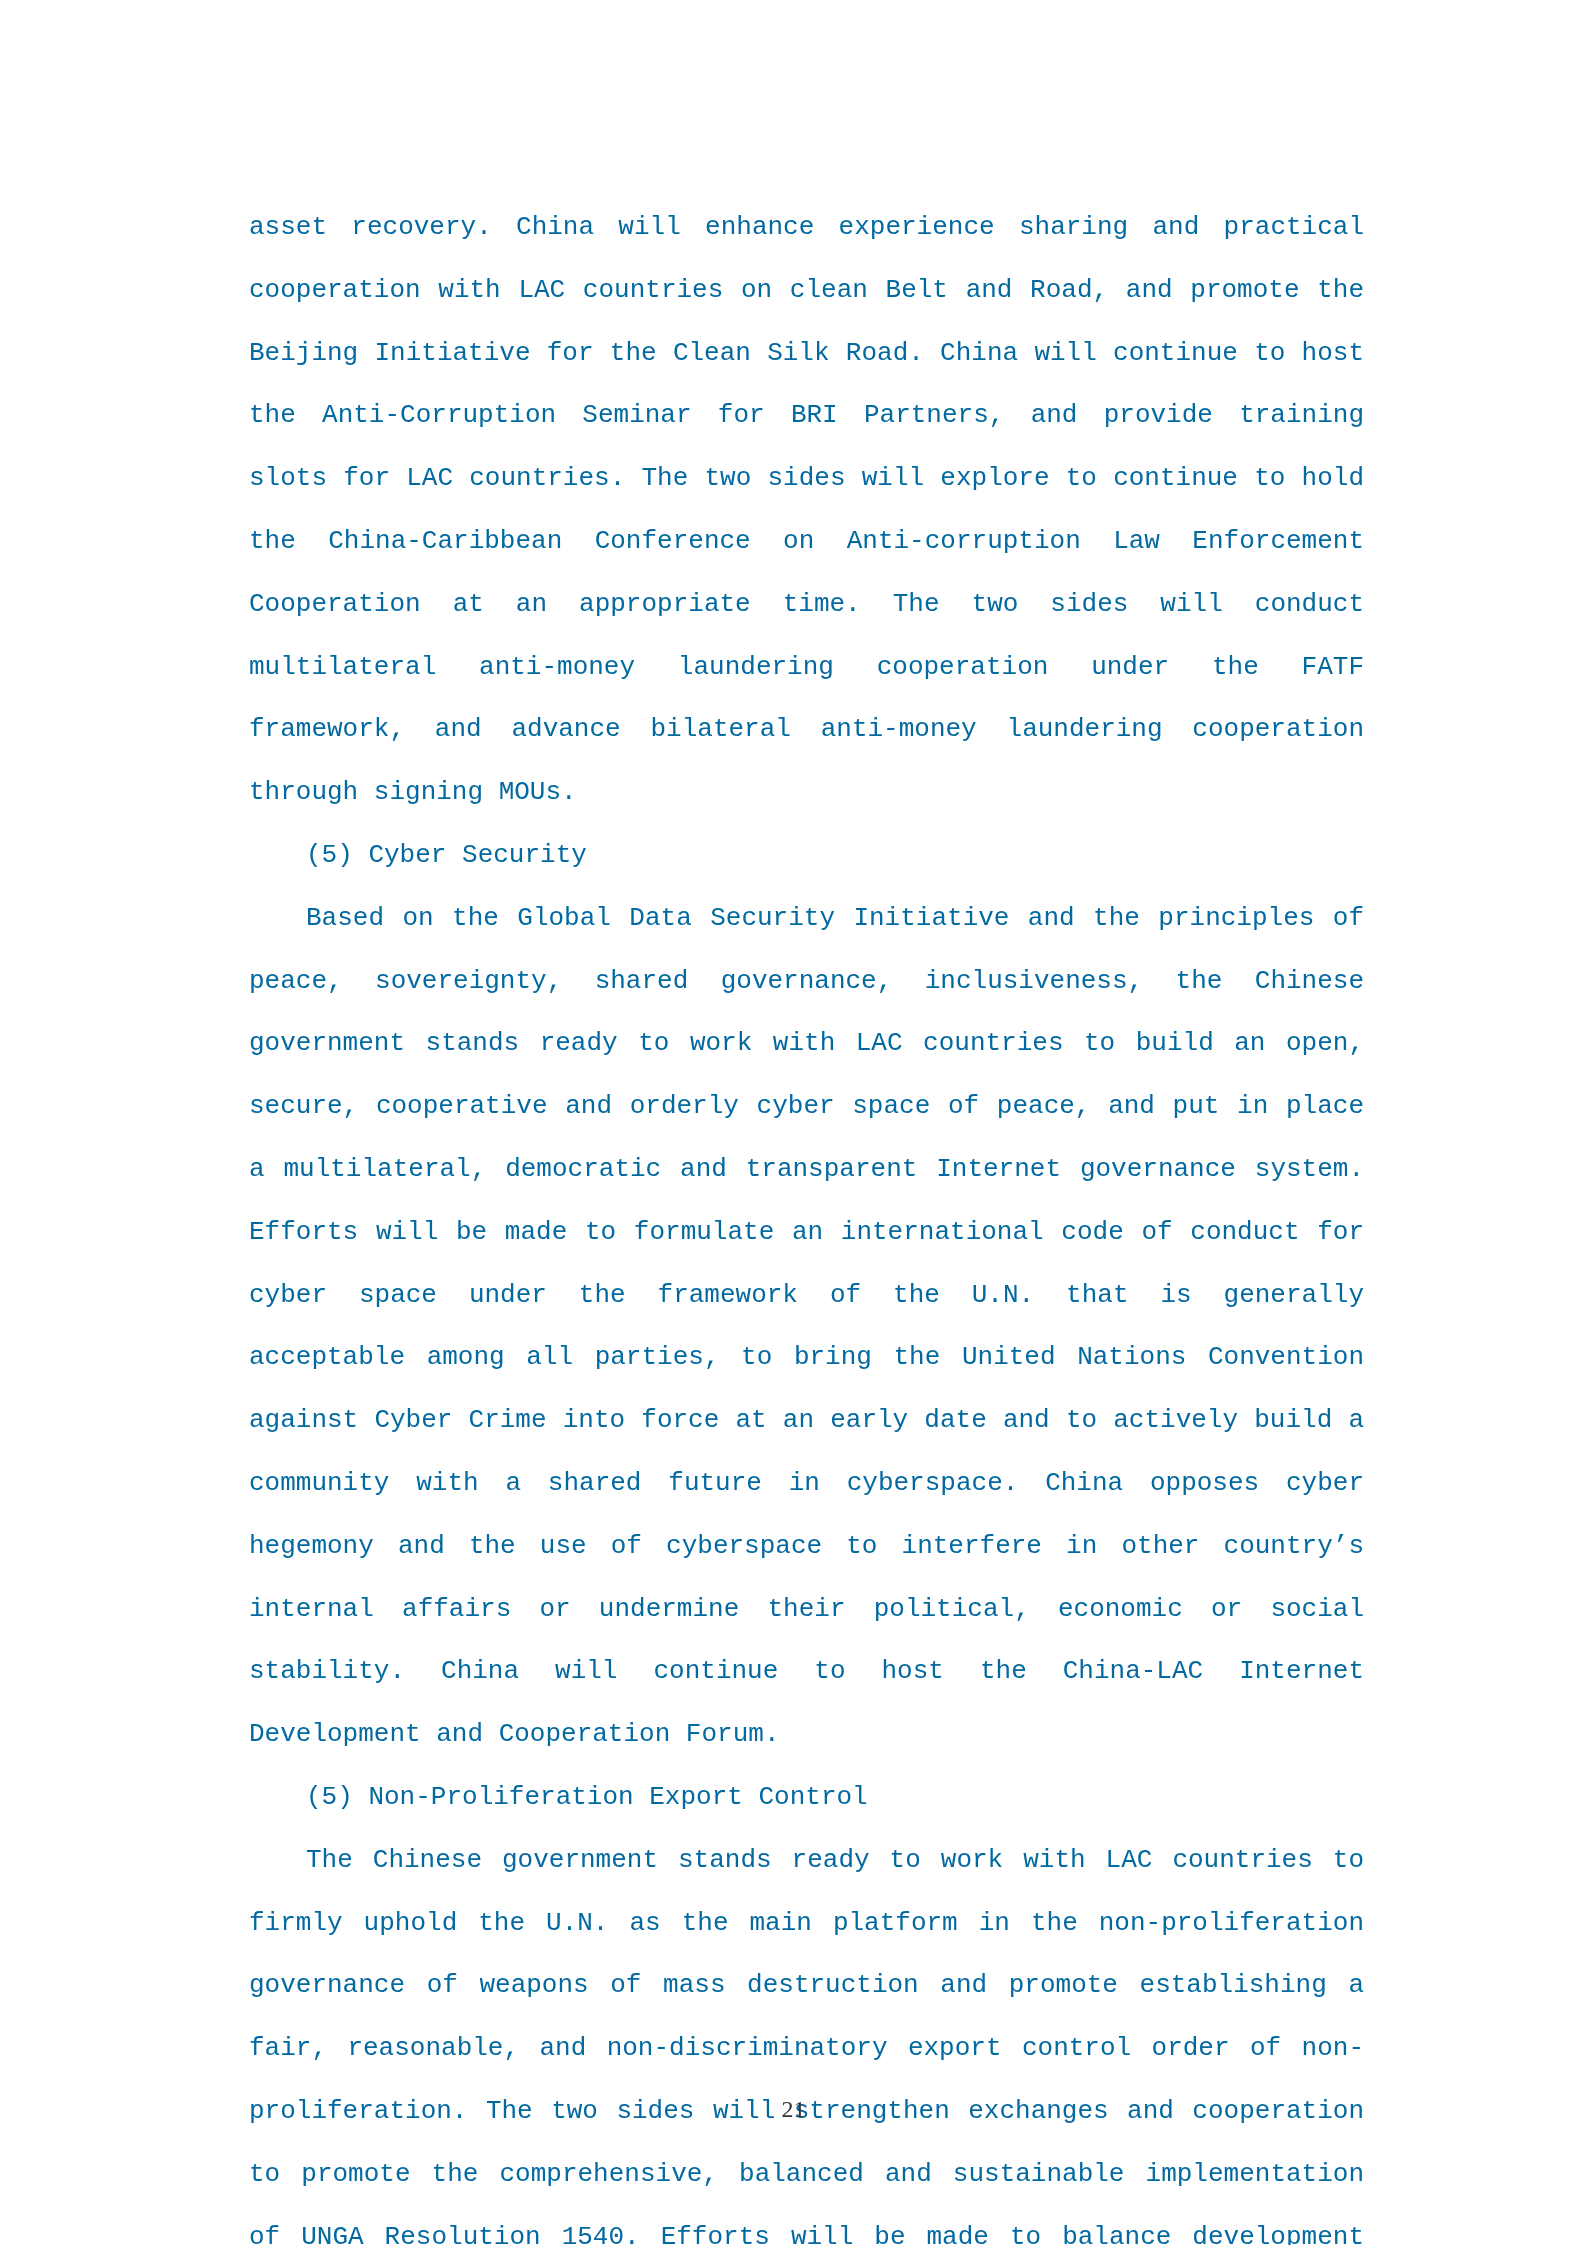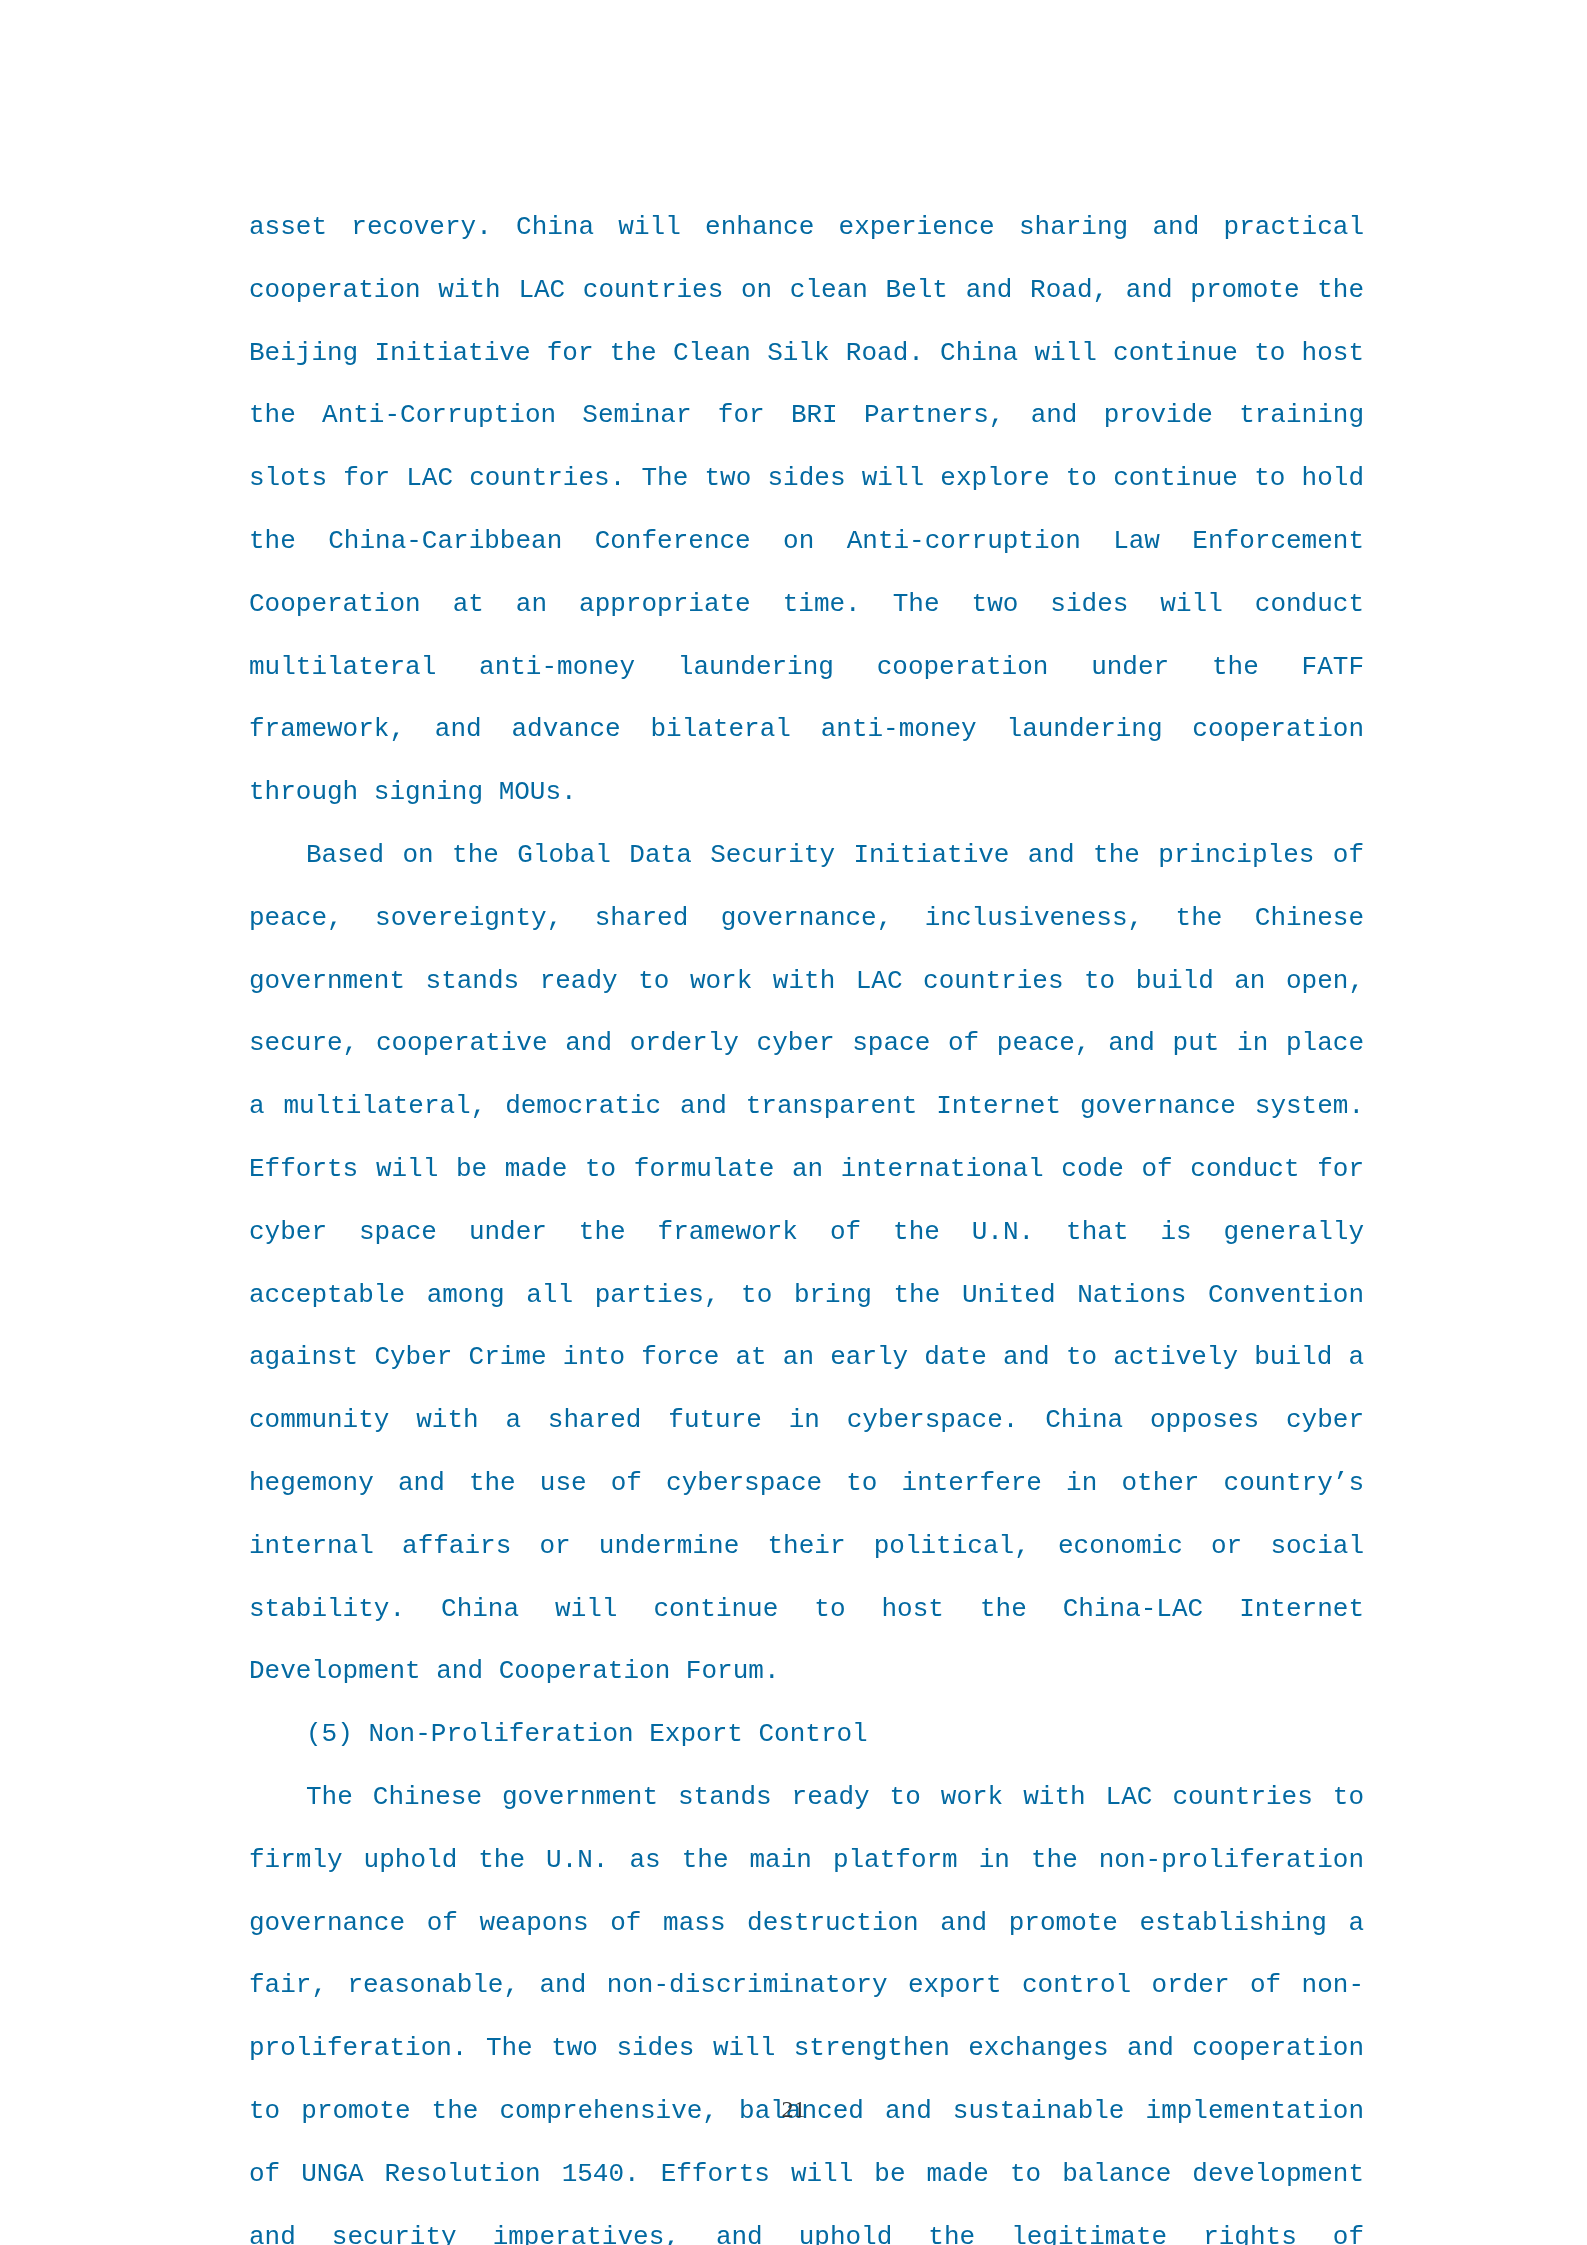--- a/index.html
+++ b/index.html
@@ -25,20 +25,21 @@
       font-family: "Liberation Serif", serif; font-size: 24px; color: #333333;
     }
   </style>
 </head>
 <body>
 
 <div class="page">
   <div class="content">
     <p class="p">asset recovery. China will enhance experience sharing and practical cooperation with LAC countries on clean Belt and Road, and promote the Beijing Initiative for the Clean Silk Road. China will continue to host the Anti-Corruption Seminar for BRI Partners, and provide training slots for LAC countries. The two sides will explore to continue to hold the China-Caribbean Conference on Anti-corruption Law Enforcement Cooperation at an appropriate time. The two sides will conduct multilateral anti-money laundering cooperation under the FATF framework, and advance bilateral anti-money laundering cooperation through signing MOUs.</p>
 
+    <p class="sub">(5) Cyber Security</p>
     <p class="p indent">Based on the Global Data Security Initiative and the principles of peace, sovereignty, shared governance, inclusiveness, the Chinese government stands ready to work with LAC countries to build an open, secure, cooperative and orderly cyber space of peace, and put in place a multilateral, democratic and transparent Internet governance system. Efforts will be made to formulate an international code of conduct for cyber space under the framework of the U.N. that is generally acceptable among all parties, to bring the United Nations Convention against Cyber Crime into force at an early date and to actively build a community with a shared future in cyberspace. China opposes cyber hegemony and the use of cyberspace to interfere in other country’s internal affairs or undermine their political, economic or social stability. China will continue to host the China-LAC Internet Development and Cooperation Forum.</p>
 
     <p class="sub">(5) Non-Proliferation Export Control</p>
     <p class="p indent">The Chinese government stands ready to work with LAC countries to firmly uphold the U.N. as the main platform in the non-proliferation governance of weapons of mass destruction and promote establishing a fair, reasonable, and non-discriminatory export control order of non-proliferation. The two sides will strengthen exchanges and cooperation to promote the comprehensive, balanced and sustainable implementation of UNGA Resolution 1540. Efforts will be made to balance development and security imperatives, and uphold the legitimate rights of developing countries in the peaceful use of science and technology.</p>
 
     <h2 class="heading">5. People-to-People Connectivity Program</h2>
     <p class="sub">(4) Social Governance and Social Development</p>
   </div>
 
   <div class="page-number">21</div>

